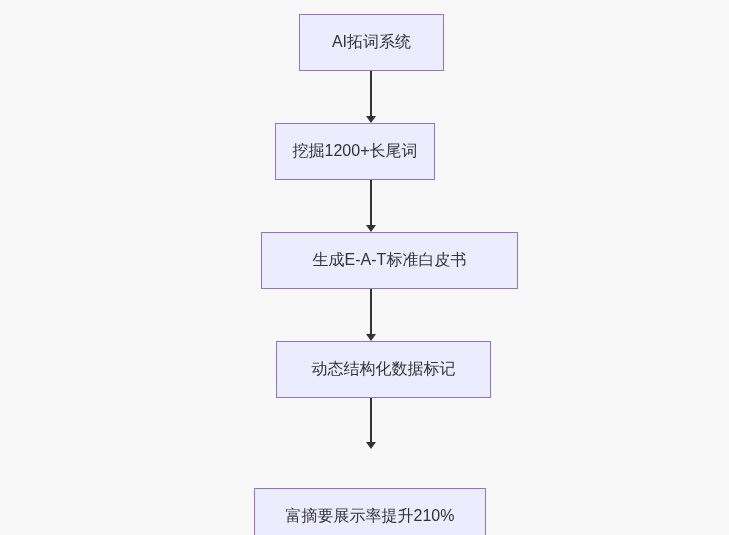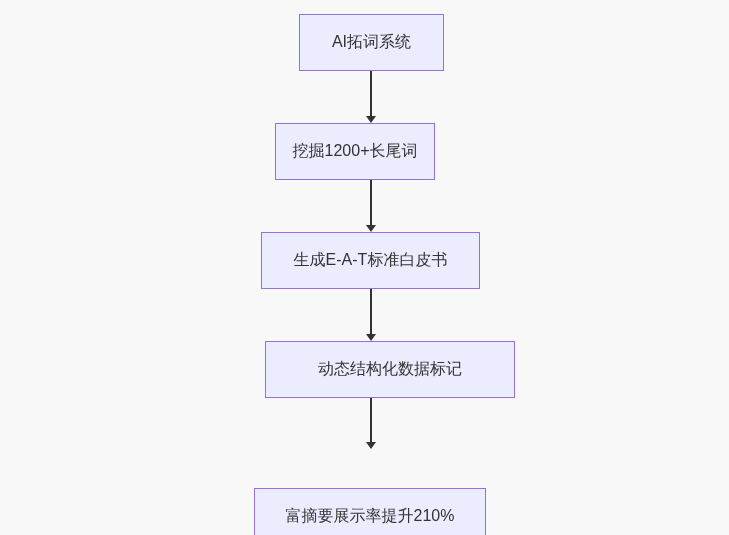--- a/index.html
+++ b/index.html
@@ -29,22 +29,22 @@
     color: var(--text);
     font-size: 16px;
     display: flex;
     align-items: center;
     justify-content: center;
     text-align: center;
     white-space: nowrap;
   }
   .node-0 { left: 299px; top: 14px;  width: 145px; }
   .node-1 { left: 275px; top: 123px; width: 160px; }
-  .node-2 { left: 261px; top: 232px; width: 219px; }
-  .node-3 { left: 265px; top: 341px; width: 250px; }
+  .node-2 { left: 261px; top: 232px; width: 257px; }
+  .node-3 { left: 276px; top: 341px; width: 215px; }
   .node-4 { left: 254px; top: 449px; width: 232px; margin-top: 39px; }
 
   .edge {
     position: absolute;
     left: 365px;
     width: 12px;
   }
   .edge-0 { top: 71px;  height: 52px; }
   .edge-1 { top: 180px; height: 52px; }
   .edge-2 { top: 289px; height: 52px; }

